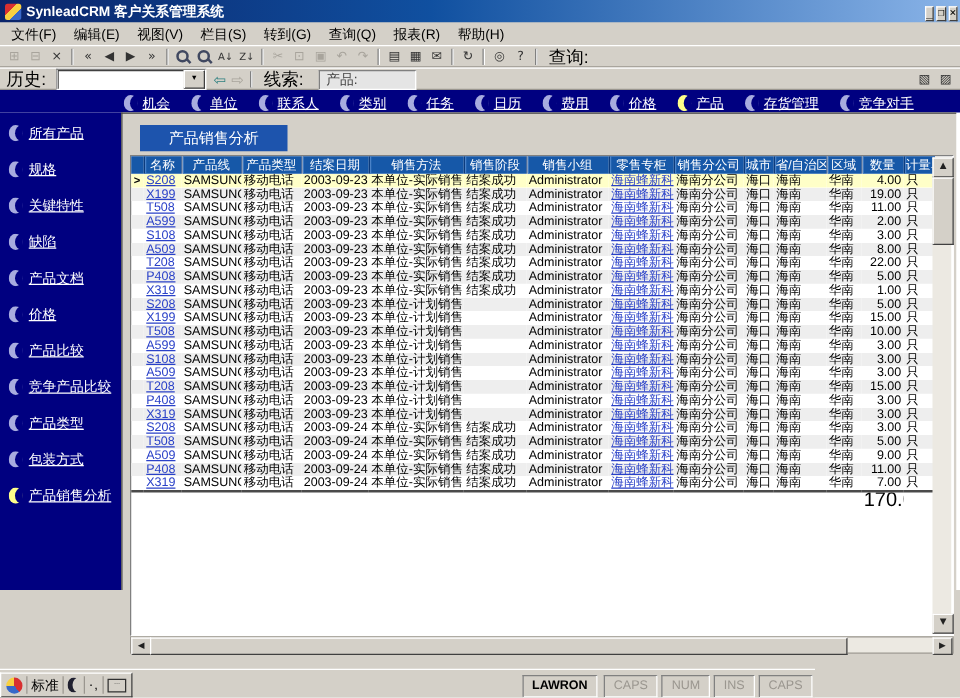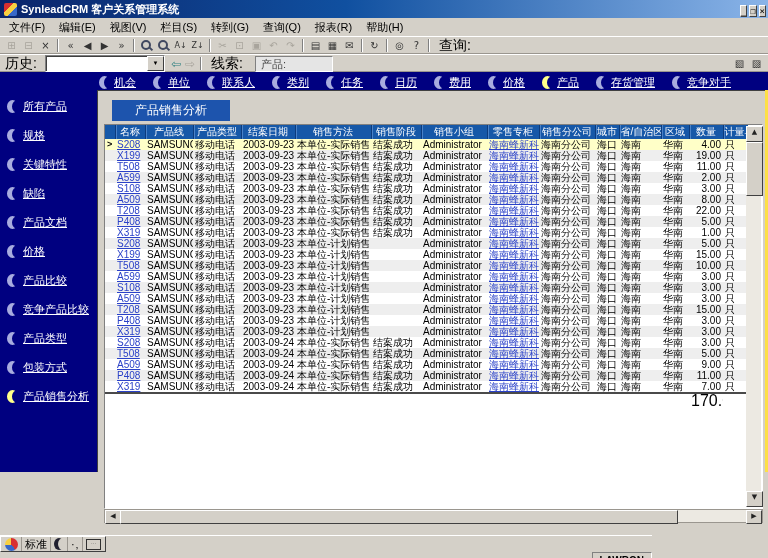--- a/index.html
+++ b/index.html
@@ -43,21 +43,21 @@
            border:1px solid;border-color:#808080 #fff #fff #808080;font-size:11px;padding:0 5px;margin-left:8px;}
   
   .tabbar{height:20px;background:#000080;display:flex;align-items:center;gap:17px;padding-left:99px;}
   .tab{display:flex;align-items:center;gap:4px;color:#fff;font-size:11px;white-space:nowrap;}
   .tab .label{text-decoration:underline;}
   .crescent{position:relative;width:11px;height:13px;overflow:hidden;flex:none;}
   .crescent i{position:absolute;left:0;top:0;width:11px;height:13px;border-radius:50%;background:#a8acdf;}
   .crescent b{position:absolute;left:5px;top:0;width:11px;height:13px;border-radius:50%;background:#000080;}
   .crescent.active i{background:#ffff8a;}
   
-  .content{position:absolute;top:90px;left:0;right:0;height:382px;background:#fde047;}
+  .content{position:absolute;top:90px;left:0;right:0;height:382px;background:#ffffff;}
   .sidebar{position:absolute;left:0;top:0;width:97px;height:100%;background:#000080;padding-top:9px;box-sizing:border-box;}
   .side-item{display:flex;align-items:center;gap:5px;color:#fff;font-size:11px;margin:0 0 15px 7px;height:14px;white-space:nowrap;}
   .side-item .label{text-decoration:underline;}
   .main{position:absolute;left:97px;top:0;right:3px;bottom:0;background:#d4d0c8;
         border-left:1px solid #404040;border-top:1px solid #404040;}
   .main-title{position:absolute;left:14px;top:9px;width:118px;height:21px;line-height:21px;
               background:#1d54ad;color:#fff;font-size:12px;text-align:center;white-space:nowrap;}
   .gridwrap{position:absolute;left:6px;top:33px;width:659px;height:385px;background:#fff;
             border:1px solid;border-color:#808080 #fff #fff #808080;box-sizing:border-box;}
   table.grid{border-collapse:collapse;table-layout:fixed;width:643px;font-size:10px;}
@@ -81,21 +81,21 @@
   .vscroll .up{left:0;top:0;width:15px;height:14px;}
   .vscroll .down{left:0;bottom:0;width:15px;height:14px;}
   .vscroll .thumb{position:absolute;left:0;top:16px;width:15px;height:52px;background:#d4d0c8;
                   border:1px solid;border-color:#fff #404040 #404040 #fff;}
   .hscroll .left{left:0;top:0;width:14px;height:12px;}
   .hscroll .right{right:0;top:0;width:14px;height:12px;}
   .hscroll .thumb{position:absolute;left:15px;top:0;width:556px;height:12px;background:#d4d0c8;
                   border:1px solid;border-color:#fff #404040 #404040 #fff;}
   
   .statusbar{position:absolute;left:0;bottom:0;width:652px;height:22px;background:#d4d0c8;
-             border-top:1px solid #fff;display:flex;align-items:flex-start;flex-direction:column;}
+             border-top:1px solid #fff;display:flex;align-items:flex-end;}
   .ime{display:flex;align-items:center;height:18px;margin-left:0;background:#d4d0c8;
        border:1px solid;border-color:#fff #404040 #404040 #fff;padding:0 1px;}
   .ime .cell{display:flex;align-items:center;height:14px;padding:0 3px;border-right:1px solid #9a968f;font-size:11px;}
   .ime .cell:last-child{border-right:none;}
   .ime-logo{width:13px;height:13px;border-radius:50%;
             background:conic-gradient(#d83030 0 40%,#3868c8 40% 75%,#f8d040 75%);}
   .ime-moon{position:relative;width:10px;height:12px;overflow:hidden;}
   .ime-moon i{position:absolute;left:0;top:0;width:10px;height:12px;border-radius:50%;background:#202030;}
   .ime-moon b{position:absolute;left:4px;top:0;width:10px;height:12px;border-radius:50%;background:#d4d0c8;}
   .ime-punct{font-size:9px;letter-spacing:1px;}

